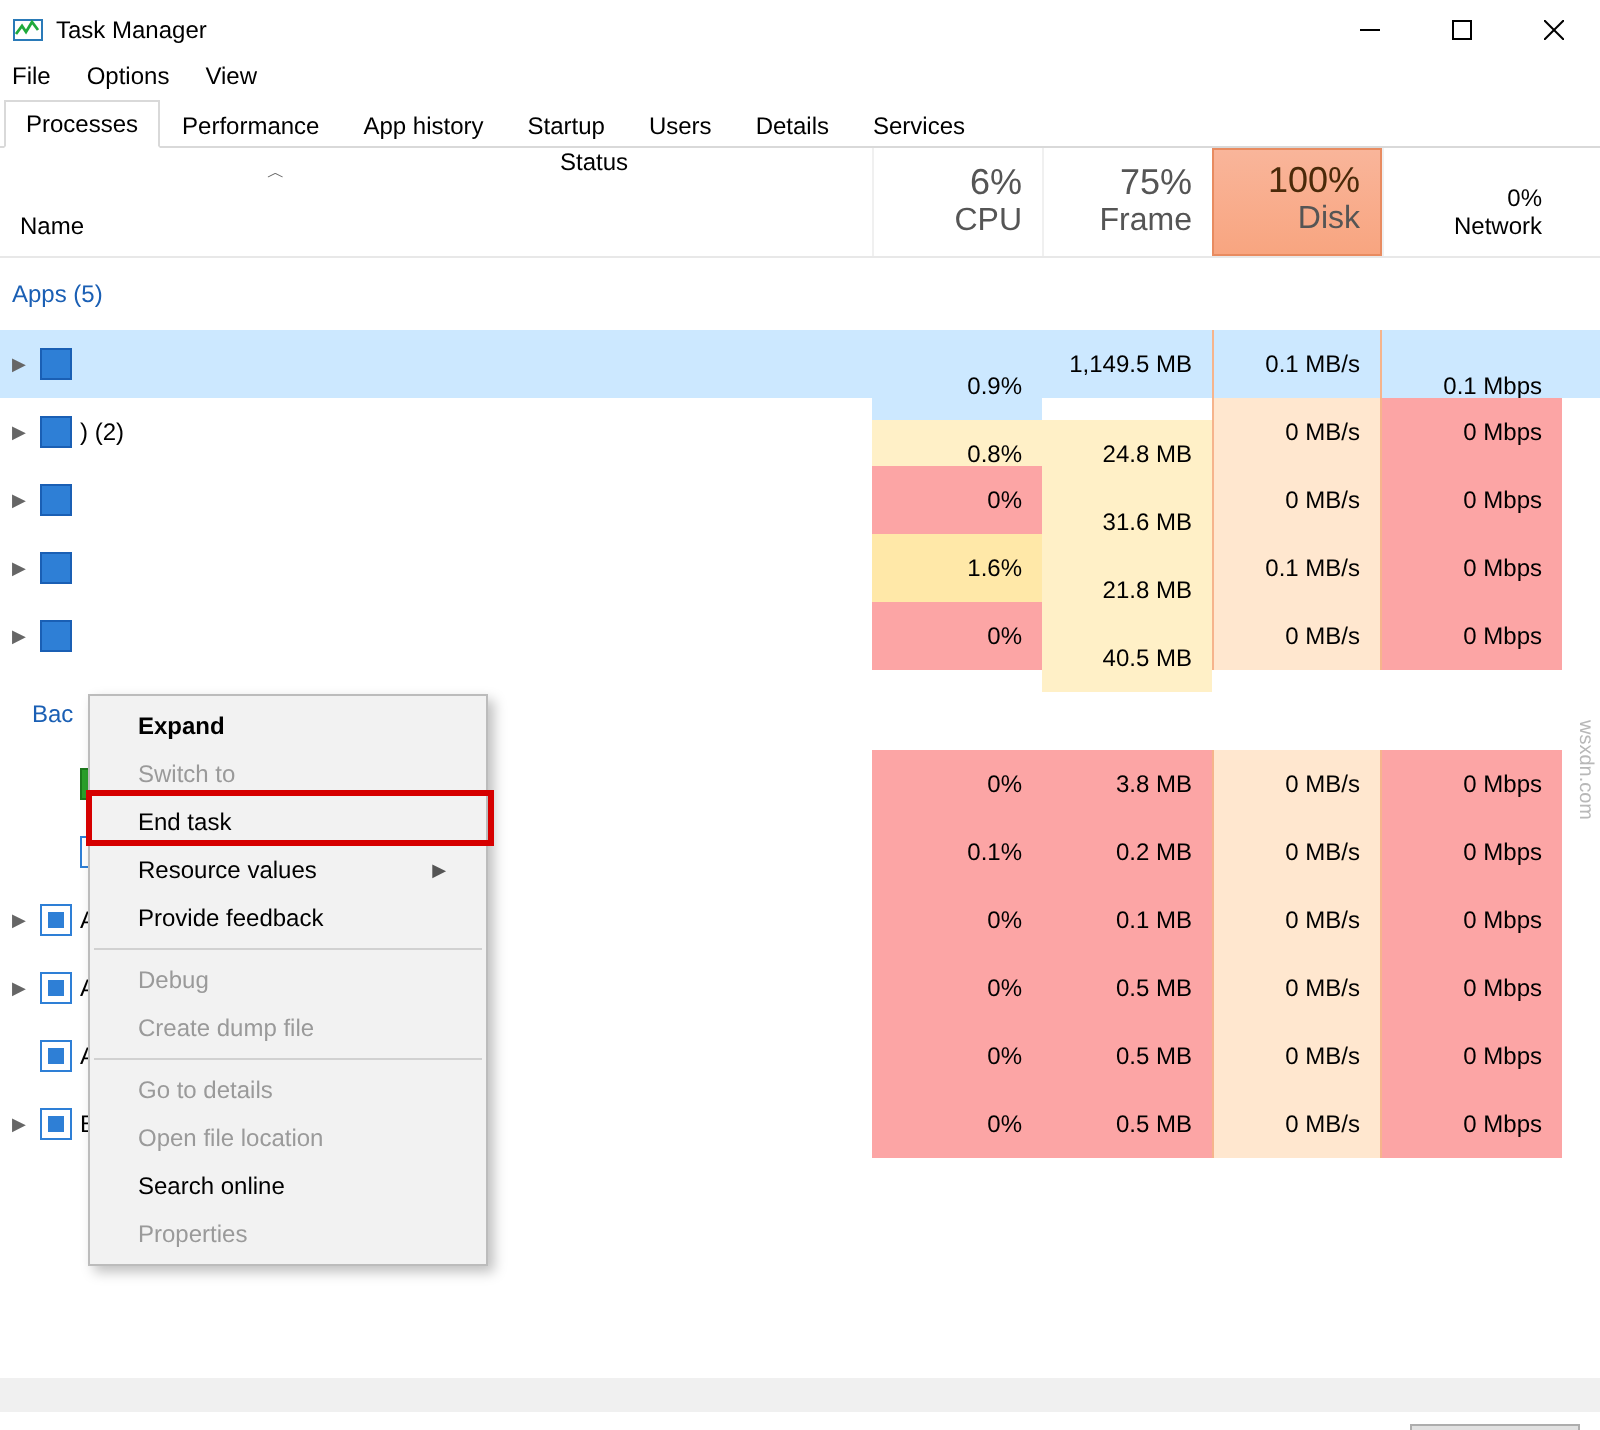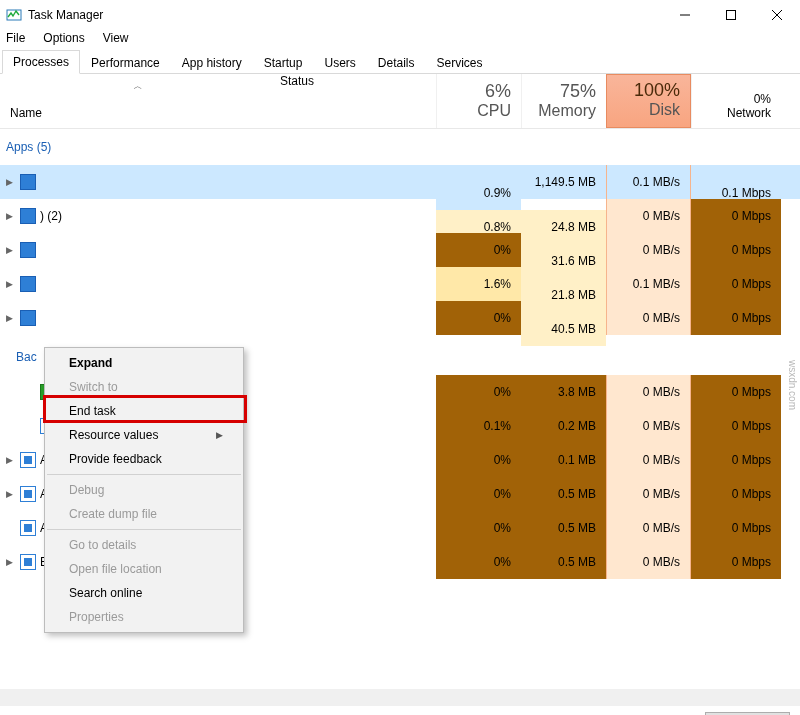--- a/index.html
+++ b/index.html
@@ -38,21 +38,21 @@
   .row { display:flex; height: 34px; align-items: center; }
   .row.group { color:#1a5fb4; height: 36px; padding-left: 6px; font-size:14px;text-align:right;}
   .cell-name { width:276px; display:flex; align-items:center; padding-left:6px; gap:4px;}
   .expander{ width:10px; font-size:9px; color:#666; }
   .procicon { width:16px; height:16px; background:#2e7fd6; display:inline-block; border:1px solid #1a5fb4;}
   .procicon.svc { background:#fff; border:1px solid #2e7fd6; position:relative;}
   .procicon.svc::after{content:""; position:absolute; inset:3px; background:#2e7fd6;}
   .cell-status{ width:160px;}
   .cell-m{ width:85px; text-align:right; padding-right:10px; height:100%; display:flex; align-items:center; justify-content:flex-end;}
   .cell-net{width:90px; text-align:right; padding-right:10px; height:100%; display:flex; align-items:center; justify-content:flex-end;}
-  .c0 { background:#a16207;}
+  .c0 { background:#fca5a5;}
   .c1 { background:#fff0c7;margin-top:21px;}
   .c2 { background:#ffe8a8;}
   .c3 { background:#ffdd8a;}
   .disk{ border-left:1px solid #f6b48c; border-right:1px solid #f6b48c; background:#ffe7cf;}
   .row.sel { background:#cce8ff;}
   .row.sel .cell-m, .row.sel .cell-net{ background:#cce8ff;}
   .row.sel .cell-m.disk{ background:#cce8ff;}
 
   
   ::-webkit-scrollbar{width:17px;height:17px; background:#f0f0f0;}
@@ -130,21 +130,21 @@
   </div>
   <div class="hstatus">
     <span>Status</span>
   </div>
   <div class="hmetric">
     <span class="pct">6%</span>
     <span class="lbl">CPU</span>
   </div>
   <div class="hmetric">
     <span class="pct">75%</span>
-    <span class="lbl">Memory</span>
+    <span class="lbl">Frame</span>
   </div>
   <div class="hmetric hot">
     <span class="pct">100%</span>
     <span class="lbl">Disk</span>
   </div>
   <div class="hnet">
     <span class="pct">0%</span>
     <span class="lbl">Network</span>
   </div>
 </div>

